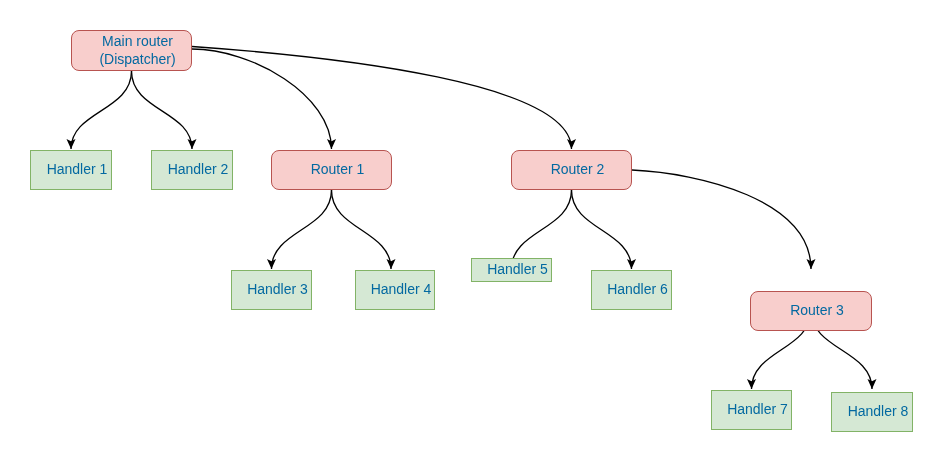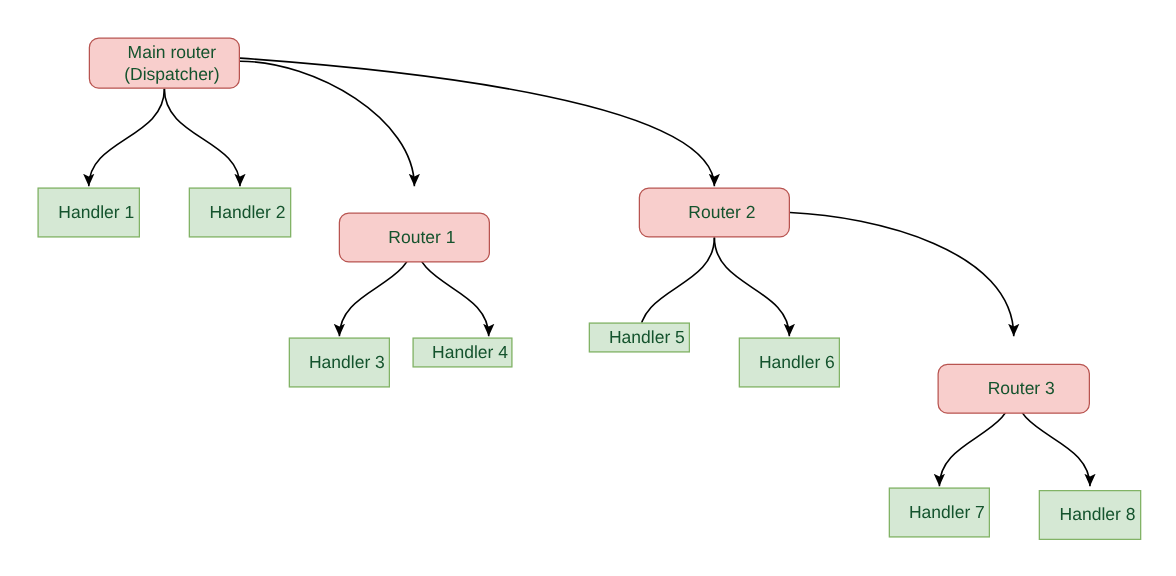--- a/index.html
+++ b/index.html
@@ -30,21 +30,21 @@
   }
   .node {
     position: absolute;
     box-sizing: border-box;
     display: flex;
     align-items: center;
     justify-content: center;
     text-align: center;
     font-size: 14px;
     line-height: 1.25;
-    color: #14532d;
+    color: #0369a1;
     padding-left: 12px;
   }
   .router {
     background: #f8cecc;
     border: 1.3px solid #b85450;
     border-radius: 8px;
   }
   .handler {
     background: #d5e8d4;
     border: 1.3px solid #82b366;
@@ -82,29 +82,29 @@
   </div>
 
   <div class="node handler" style="left:30px; top:150px; width:82px; height:40px;">
     <span>Handler 1</span>
   </div>
 
   <div class="node handler" style="left:151px; top:150px; width:82px; height:40px;">
     <span>Handler 2</span>
   </div>
 
-  <div class="node router" style="left:271px; top:150px; width:121px; height:40px;margin-top:20px;">
+  <div class="node router" style="left:271px; top:150px; width:121px; height:40px;">
     <span>Router 1</span>
   </div>
 
   <div class="node handler" style="left:231px; top:270px; width:81px; height:40px;">
     <span>Handler 3</span>
   </div>
 
-  <div class="node handler" style="left:330px; top:270px; width:80px; height:24px;">
+  <div class="node handler" style="left:355px; top:270px; width:80px; height:40px;">
     <span>Handler 4</span>
   </div>
 
   <div class="node router" style="left:511px; top:150px; width:121px; height:40px;">
     <span>Router 2</span>
   </div>
 
   <div class="node handler" style="left:471px; top:258px; width:81px; height:24px;">
     <span>Handler 5</span>
   </div>

